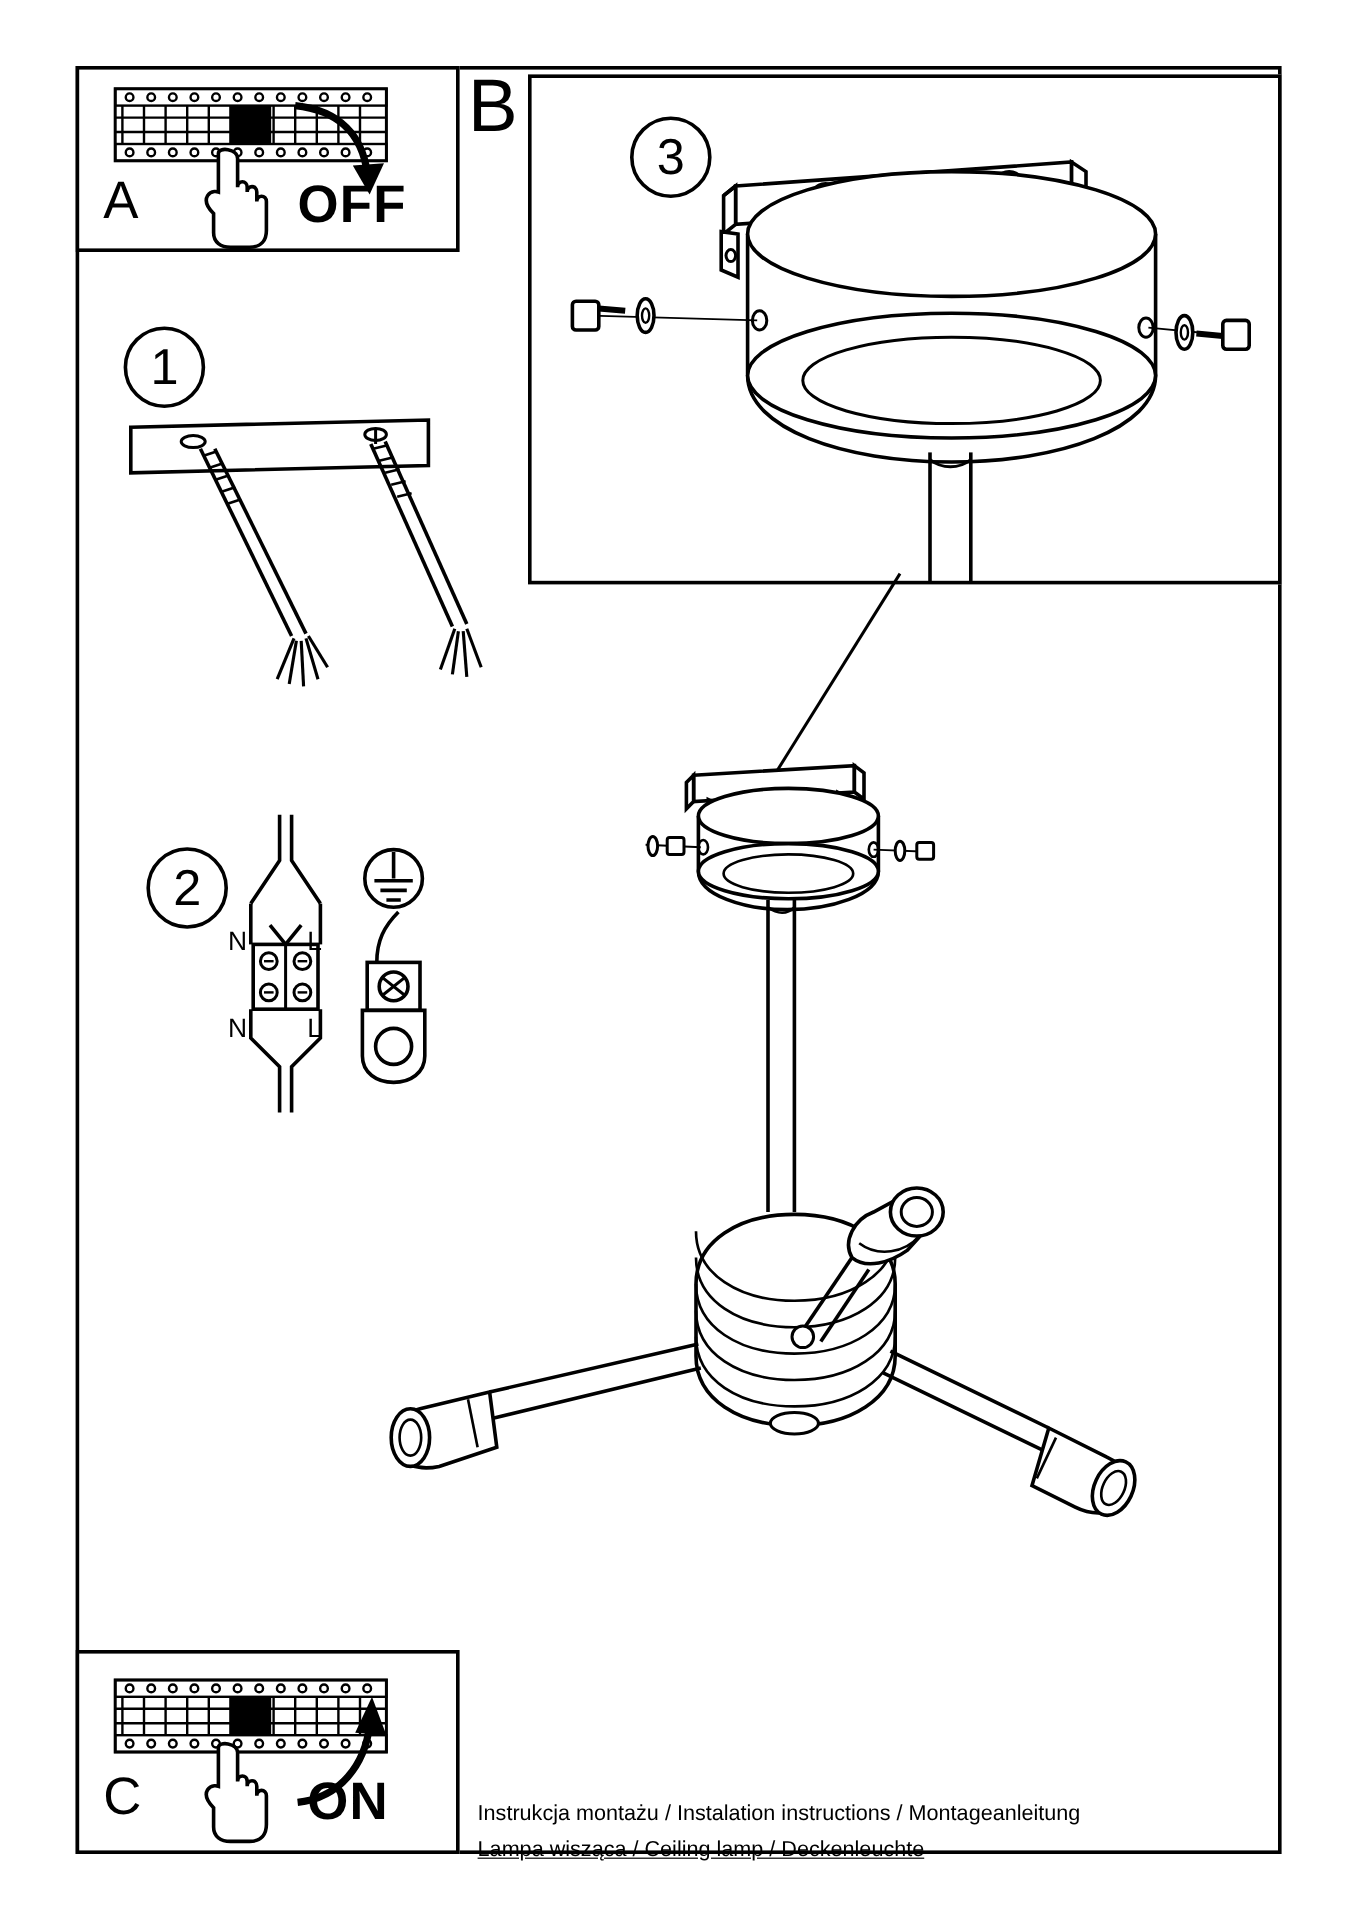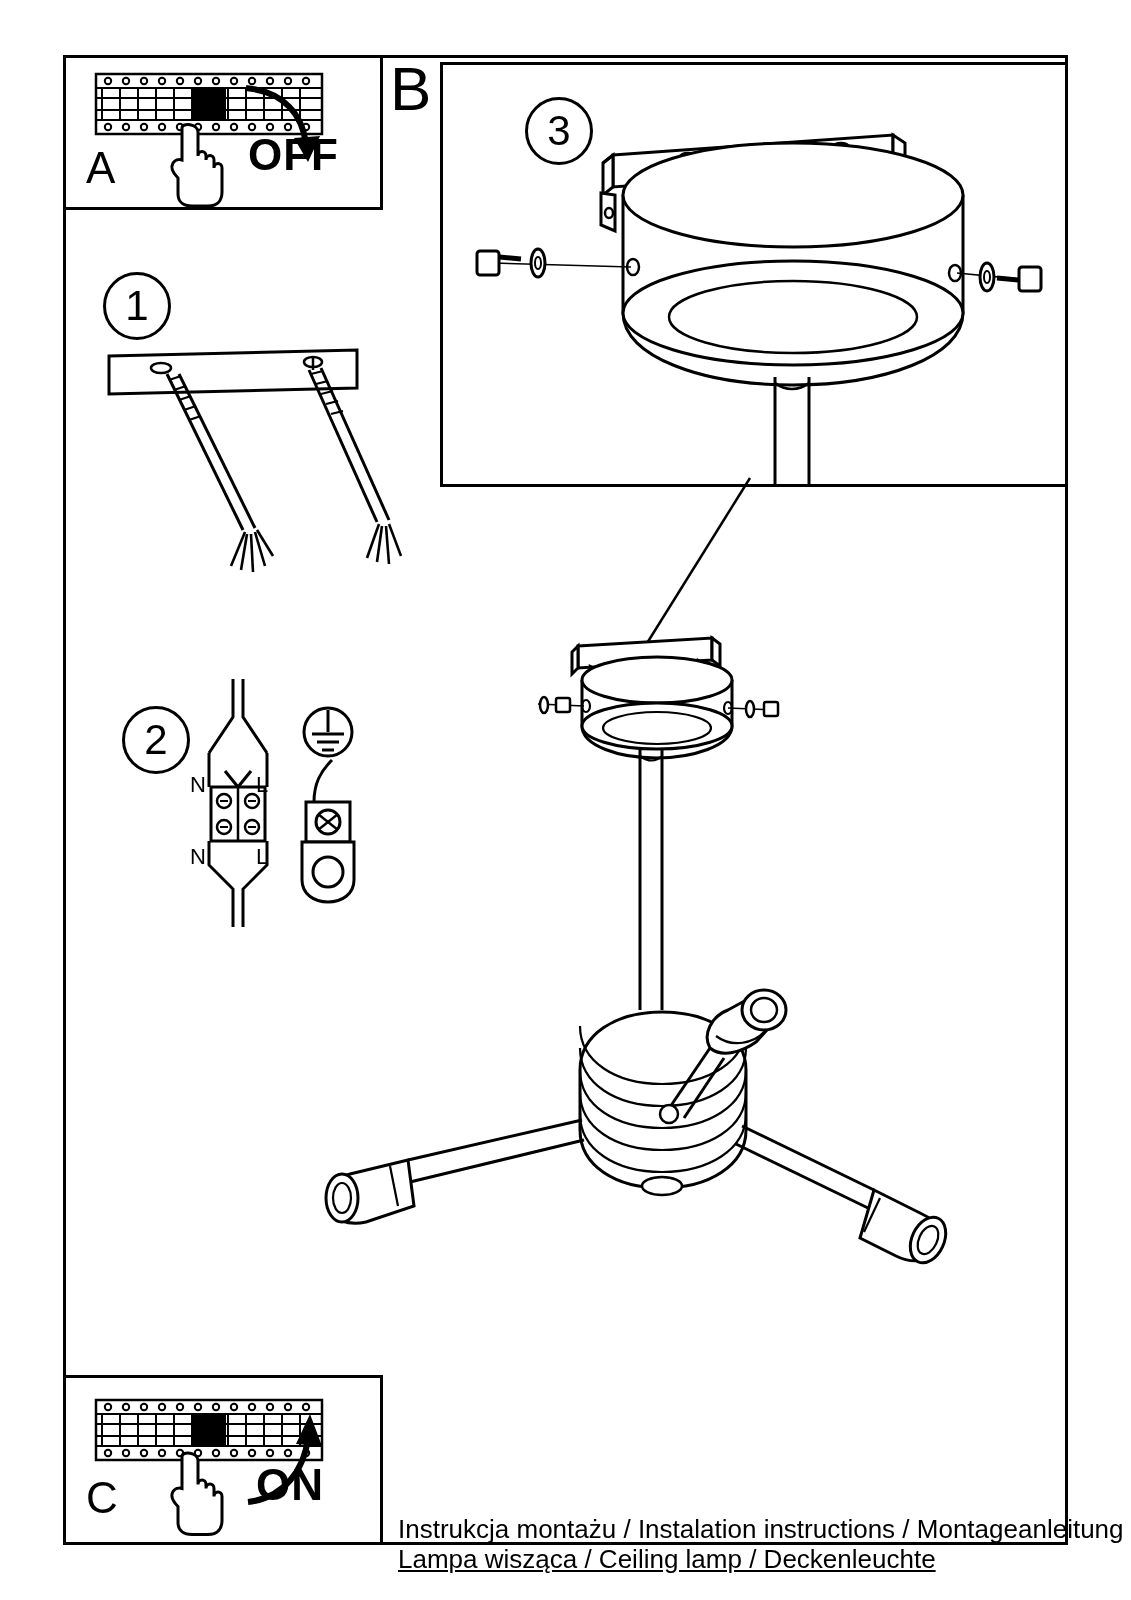--- a/index.html
+++ b/index.html
@@ -68,24 +68,23 @@
     justify-content: center;
     font-size: 42px;
     background: #fff;
   }
   .nl-label {
     position: absolute;
     font-size: 22px;
   }
   .caption {
     position: absolute;
-    font-size: 26px;
+    font-size: 18px;
     line-height: 1.55;
     white-space: nowrap;
-    margin-top: 11px;
   }
   svg { display: block; }
   .abs-svg { position: absolute; }
 </style>
 </head>
 <body>
 
 <div id="page">
 
   <div class="frame"></div>
@@ -143,21 +142,21 @@
     <svg class="abs-svg" style="left:96px; top:62px;" width="70" height="90" viewBox="0 0 70 90">
       <path d="M20 8 L20 40 C20 40 14 38 11 43 C8 48 12 54 16 58 L16 74 C16 82 22 86 30 86 L46 86 C56 86 60 80 60 72 L60 48 C60 42 52 42 52 48 L52 40 C52 34 44 34 44 40 L44 36 C44 30 36 30 36 36 L36 12 C36 4 20 2 20 8 Z" fill="#fff" stroke="#000" stroke-width="3"></path>
     </svg>
 
     <svg class="abs-svg" style="left:170px; top:20px;" width="90" height="100" viewBox="0 0 90 100">
       <path d="M10 10 C48 14 66 36 70 66" fill="none" stroke="#000" stroke-width="6"></path>
       <path d="M58 60 L72 84 L84 58 Z" fill="#000"></path>
     </svg>
 
     <div class="letter" style="left:20px; top:88px;">A</div>
-    <div class="offon" style="left:182px; top:72px;">OFF</div>
+    <div class="offon" style="left:182px; top:88px;">OFF</div>
   </div>
 
   <div class="big-letter" style="left:390px; top:58px;">B</div>
 
   <div class="panel" id="panel-b">
     <div class="step-circle" style="left:82px; top:32px;">3</div>
 
     <svg class="abs-svg" style="left:20px; top:30px;" width="600" height="390" viewBox="0 0 600 390">
 
       <path d="M150 60 L430 40 L430 72 L150 92 Z" fill="#fff" stroke="#000" stroke-width="3"></path>
@@ -411,19 +410,19 @@
     <svg class="abs-svg" style="left:96px; top:68px;" width="70" height="95" viewBox="0 0 70 90">
       <path d="M20 8 L20 40 C20 40 14 38 11 43 C8 48 12 54 16 58 L16 74 C16 82 22 86 30 86 L46 86 C56 86 60 80 60 72 L60 48 C60 42 52 42 52 48 L52 40 C52 34 44 34 44 40 L44 36 C44 30 36 30 36 36 L36 12 C36 4 20 2 20 8 Z" fill="#fff" stroke="#000" stroke-width="3"></path>
     </svg>
 
     <svg class="abs-svg" style="left:170px; top:24px;" width="90" height="110" viewBox="0 0 90 110">
       <path d="M12 100 C48 96 68 68 72 36" fill="none" stroke="#000" stroke-width="6"></path>
       <path d="M60 42 L74 12 L86 44 Z" fill="#000"></path>
     </svg>
 
     <div class="letter" style="left:20px; top:98px;">C</div>
-    <div class="offon" style="left:190px; top:82px;">ON</div>
+    <div class="offon" style="left:190px; top:99px;">ON</div>
   </div>
 
   <div class="caption" style="left:398px; top:1498px;">Instrukcja montażu / Instalation instructions / Montageanleitung</div>
   <div class="caption" style="left:398px; top:1528px;text-decoration:underline;">Lampa wisząca / Ceiling lamp / Deckenleuchte</div>
 
 </div>
 
 </body></html>

